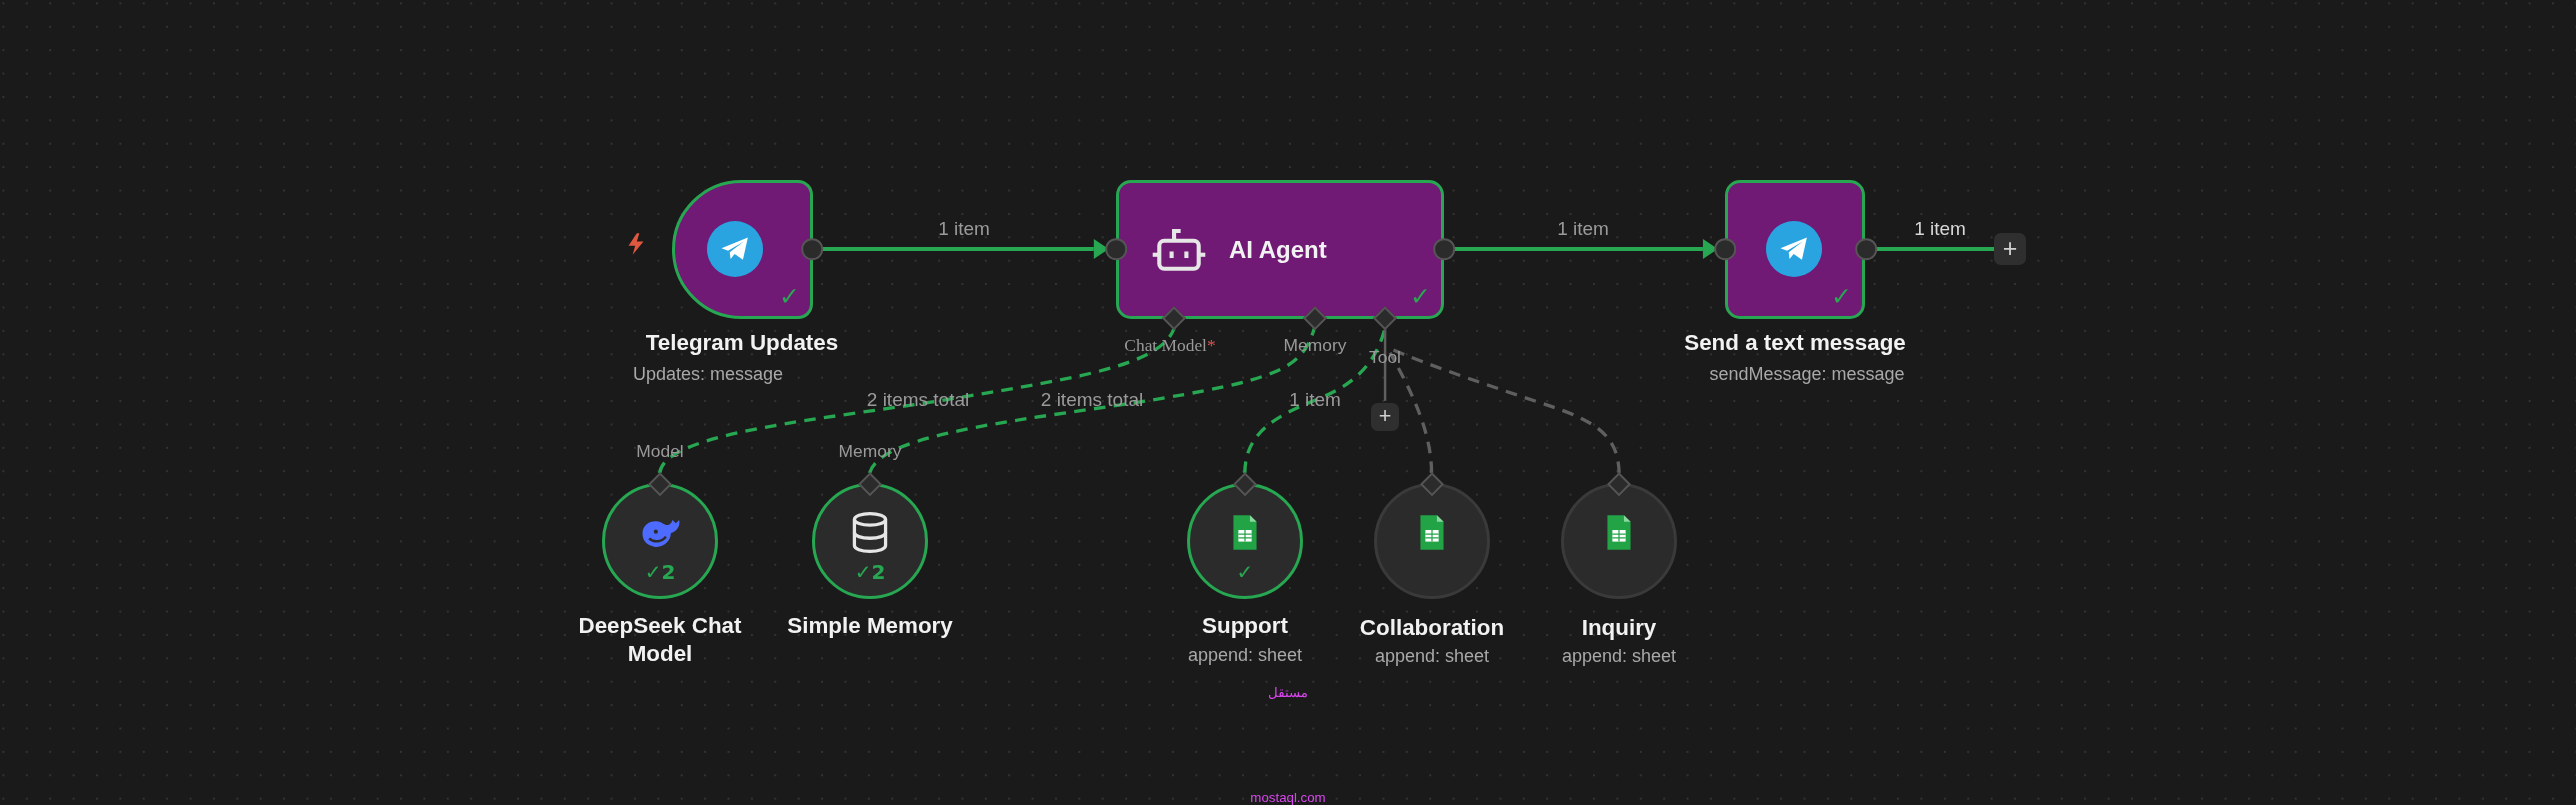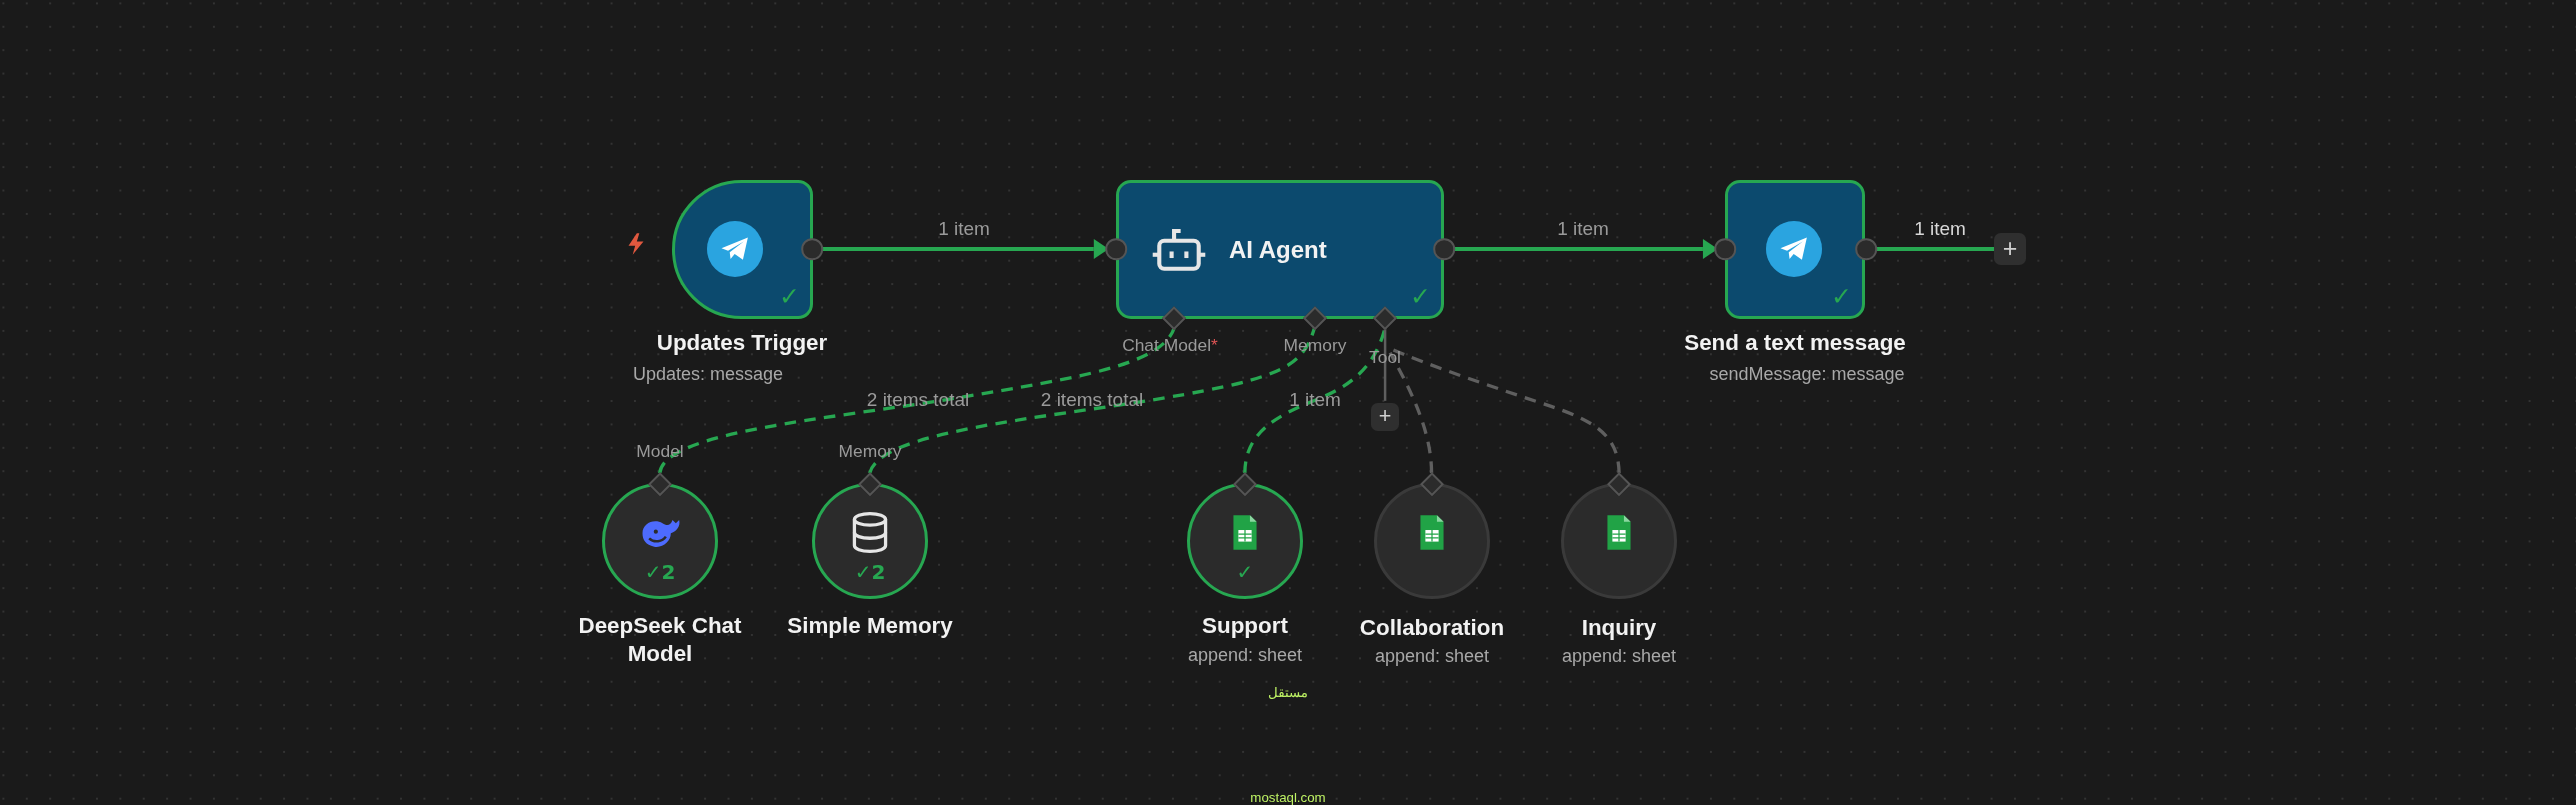--- a/index.html
+++ b/index.html
@@ -7,21 +7,21 @@
     width:2576px; height:805px; overflow:hidden; position:relative;
     background-color:#1a1a1a;
     background-image: radial-gradient(circle, #333333 1.3px, transparent 1.5px);
     background-size: 23.4px 23.4px;
     background-position: -8.3px -8.3px;
     font-family: "Liberation Sans", sans-serif;
   }
   .canvas { position:absolute; left:0; top:0; width:2576px; height:805px; }
   svg.edges { position:absolute; left:0; top:0; width:2576px; height:805px; }
   .node {
-    position:absolute; background:#0c4a6e; border:3.3px solid #27a751;
+    position:absolute; background:#701a75; border:3.3px solid #27a751;
     box-sizing:border-box; border-radius:15px;
   }
   .node.trigger { border-radius: 70px 15px 15px 70px; }
   .handle {
     position:absolute; width:21.6px; height:21.6px; border-radius:50%;
     background:#2b2b2b; border:2.5px solid #555; box-sizing:border-box;
     transform:translate(-50%,-50%);
   }
   .diamond {
     position:absolute; width:16.6px; height:16.6px; background:#2b2b2b;
@@ -56,21 +56,21 @@
     transform:translate(-50%,-50%);
   }
   .sub.idle { border-color:#3a3a3a; }
   .sub .icon { position:absolute; left:50%; top:44%; transform:translate(-50%,-50%); }
   .sub .badge {
     position:absolute; left:50%; bottom:11.6px; transform:translateX(-50%);
     color:#27a751; font-size:20px; font-weight:bold; white-space:nowrap; font-family:"DejaVu Sans", sans-serif;
   }
   .agent-title { position:absolute; color:#f2f2f2; font-weight:bold; font-size:24px; white-space:nowrap; }
   .bolt { position:absolute; color:#e0583f; font-size:23px; transform:translate(-50%,-50%); }
-  .watermark { position:absolute; left:1288px; transform:translateX(-50%); color:#bef264; text-align:right; }
+  .watermark { position:absolute; left:1288px; transform:translateX(-50%); color:#d946ef; text-align:right; }
 </style>
 </head>
 <body>
 
 <div class="canvas">
 
   <svg class="edges" viewBox="0 0 3104 970">
 
     <g>
       <line x1="991" y1="300" x2="1318" y2="300" stroke="#27a751" stroke-width="5"></line>
@@ -98,21 +98,21 @@
 
   <div class="node trigger" style="left:672px; top:180px; width:141px; height:139px;">
     <div class="tg-icon" style="left:32px; top:38px;">
       <svg width="33" height="30" viewBox="0 0 40 36">
           <path d="M3 17 L35 4 L29 31 L19 24 L14 30 L13 22 L30 9 L11 20 Z" fill="#ffffff"></path>
         </svg>
     </div>
     <div class="check" style="right:10px; bottom:6.6px;">✓</div>
   </div>
   <div class="handle" style="left:812px; top:249px;"></div>
-  <div class="title" style="left:742px; top:329px;">Updates Trigger</div>
+  <div class="title" style="left:742px; top:329px;">Telegram Updates</div>
   <div class="subtitle" style="left:708px; top:364px;">Updates: message</div>
 
   <div class="edge-label" style="left:964px; top:218px;">1 item</div>
 
   <div class="node" style="left:1116px; top:180px; width:328px; height:139px;">
     <div style="position:absolute; left:32px; top:43px;">
       <svg width="56" height="46" viewBox="0 0 68 56">
         <rect x="10" y="18" width="48" height="34" rx="6" fill="none" stroke="#e6e6e6" stroke-width="5"></rect>
         <path d="M28 18 V6 H36" fill="none" stroke="#e6e6e6" stroke-width="5"></path>
         <line x1="2" y1="35" x2="10" y2="35" stroke="#e6e6e6" stroke-width="5"></line>
@@ -122,21 +122,21 @@
       </svg>
     </div>
     <div class="agent-title" style="left:110px; top:53px;">AI Agent</div>
     <div class="check" style="right:10px; bottom:6.6px;">✓</div>
   </div>
   <div class="handle" style="left:1116px; top:249px;"></div>
   <div class="handle" style="left:1444px; top:249px;"></div>
   <div class="diamond" style="left:1174px; top:318px;"></div>
   <div class="diamond" style="left:1315px; top:318px;"></div>
   <div class="diamond" style="left:1385px; top:318px;"></div>
-  <div class="port-label" style="left:1170px; top:335px;"><span>Chat Model</span><span class="req">*</span></div>
+  <div class="port-label" style="left:1170px; top:335px;font-family:Liberation Serif, serif;"><span>Chat Model</span><span class="req">*</span></div>
   <div class="port-label" style="left:1315px; top:335px;">Memory</div>
   <div class="port-label" style="left:1385px; top:347px;">Tool</div>
 
   <div class="edge-label" style="left:1583px; top:218px;">1 item</div>
 
   <div class="node" style="left:1725px; top:180px; width:140px; height:139px;">
     <div class="tg-icon" style="left:38px; top:38px;">
       <svg width="33" height="30" viewBox="0 0 40 36">
           <path d="M3 17 L35 4 L29 31 L19 24 L14 30 L13 22 L30 9 L11 20 Z" fill="#ffffff"></path>
         </svg>

